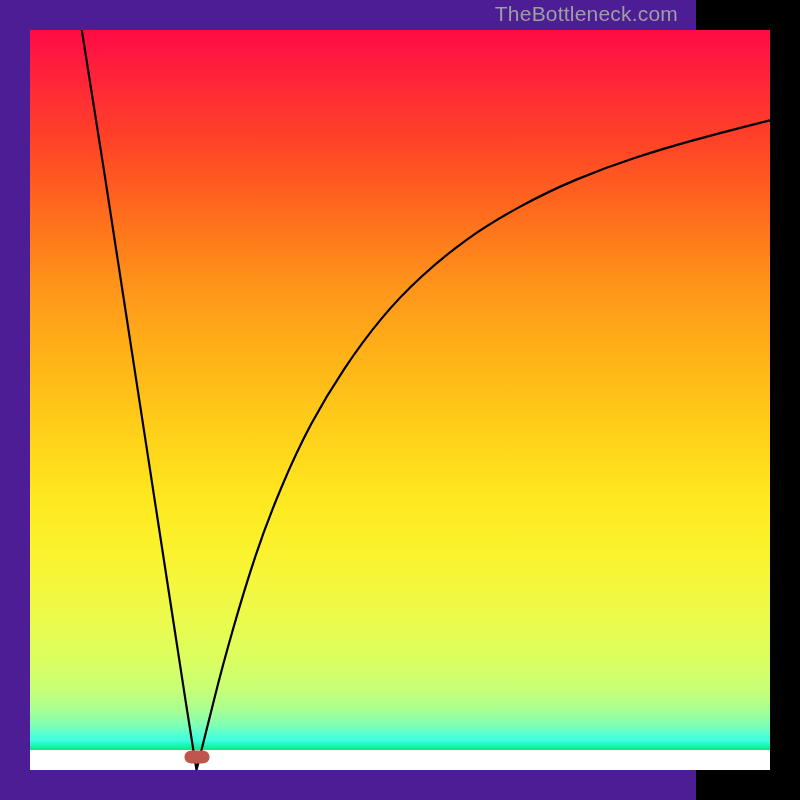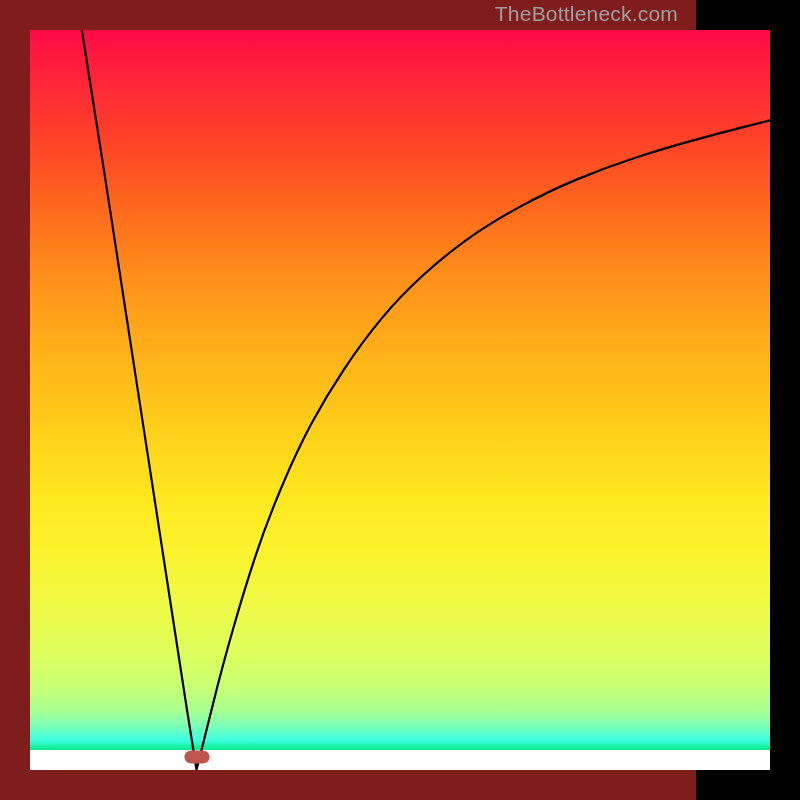--- a/index.html
+++ b/index.html
@@ -8,21 +8,21 @@
     width: 800px;
     height: 800px;
     overflow: hidden;
     background: #000;
     font-family: Arial, Helvetica, sans-serif;
   }
   .frame {
     position: relative;
     width: 696px;
     height: 800px;
-    background: #7f1d1d;
+    background: #4c1d95;
   }
   .plot-area {
     position: absolute;
     left: 30px;
     top: 30px;
     width: 740px;
     height: 740px;
     overflow: hidden;
   }
   .gradient {

